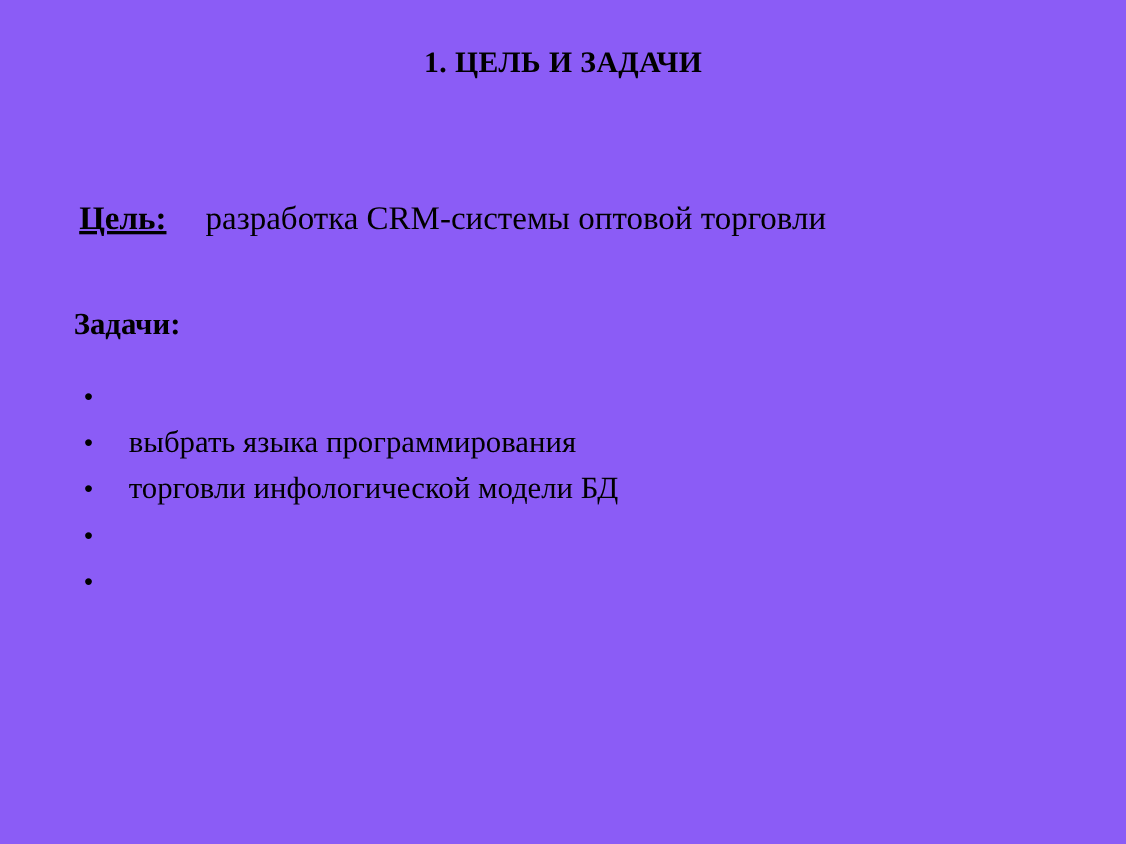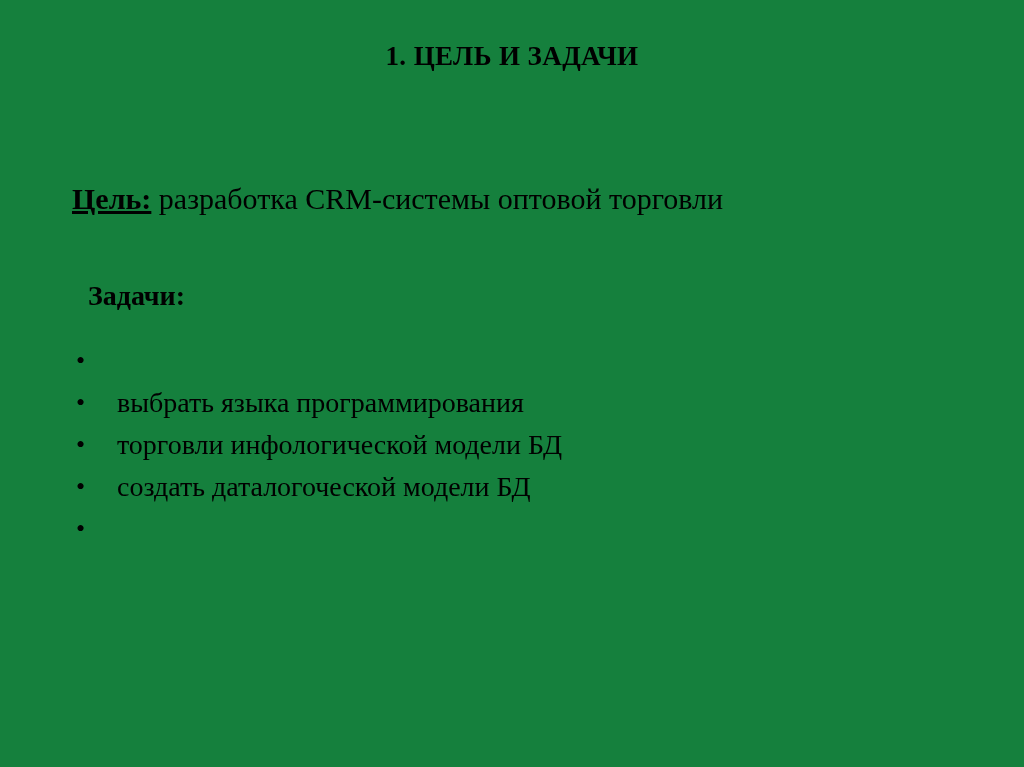--- a/index.html
+++ b/index.html
@@ -13,21 +13,21 @@
     font-family: "Liberation Serif", "DejaVu Serif", serif;
     color: #000000;
     overflow: hidden;
     position: relative;
   }
 
   .slide {
     position: relative;
     width: 1024px;
     height: 767px;
-    background: #15803d;
+    background: #8b5cf6;
   }
 
   .slide-title {
     position: absolute;
     left: 0;
     top: 42px;
     width: 1024px;
     text-align: center;
     font-size: 27px;
     font-weight: bold;
@@ -42,25 +42,26 @@
     font-size: 30px;
     line-height: 1.25;
     white-space: nowrap;
   }
   .goal-label {
     font-weight: bold;
     text-decoration: underline;
   }
   .goal-text {
     font-weight: normal;
+    margin-left: 28px;
   }
 
   .tasks-label {
     position: absolute;
-    left: 88px;
+    left: 67px;
     top: 278px;
     font-size: 28px;
     font-weight: bold;
     line-height: 1.25;
   }
 
   .task-list {
     position: absolute;
     left: 72px;
     top: 340px;
@@ -109,20 +110,19 @@
     <li class="task-item">
       <span class="task-bullet">•</span>
       <span>выбрать языка программирования</span>
     </li>
     <li class="task-item">
       <span class="task-bullet">•</span>
       <span>торговли инфологической модели БД</span>
     </li>
     <li class="task-item">
       <span class="task-bullet">•</span>
-      <span>создать даталогоческой модели БД</span>
     </li>
     <li class="task-item">
       <span class="task-bullet">•</span>
     </li>
   </ul>
 
 </div>
 
 </body></html>

